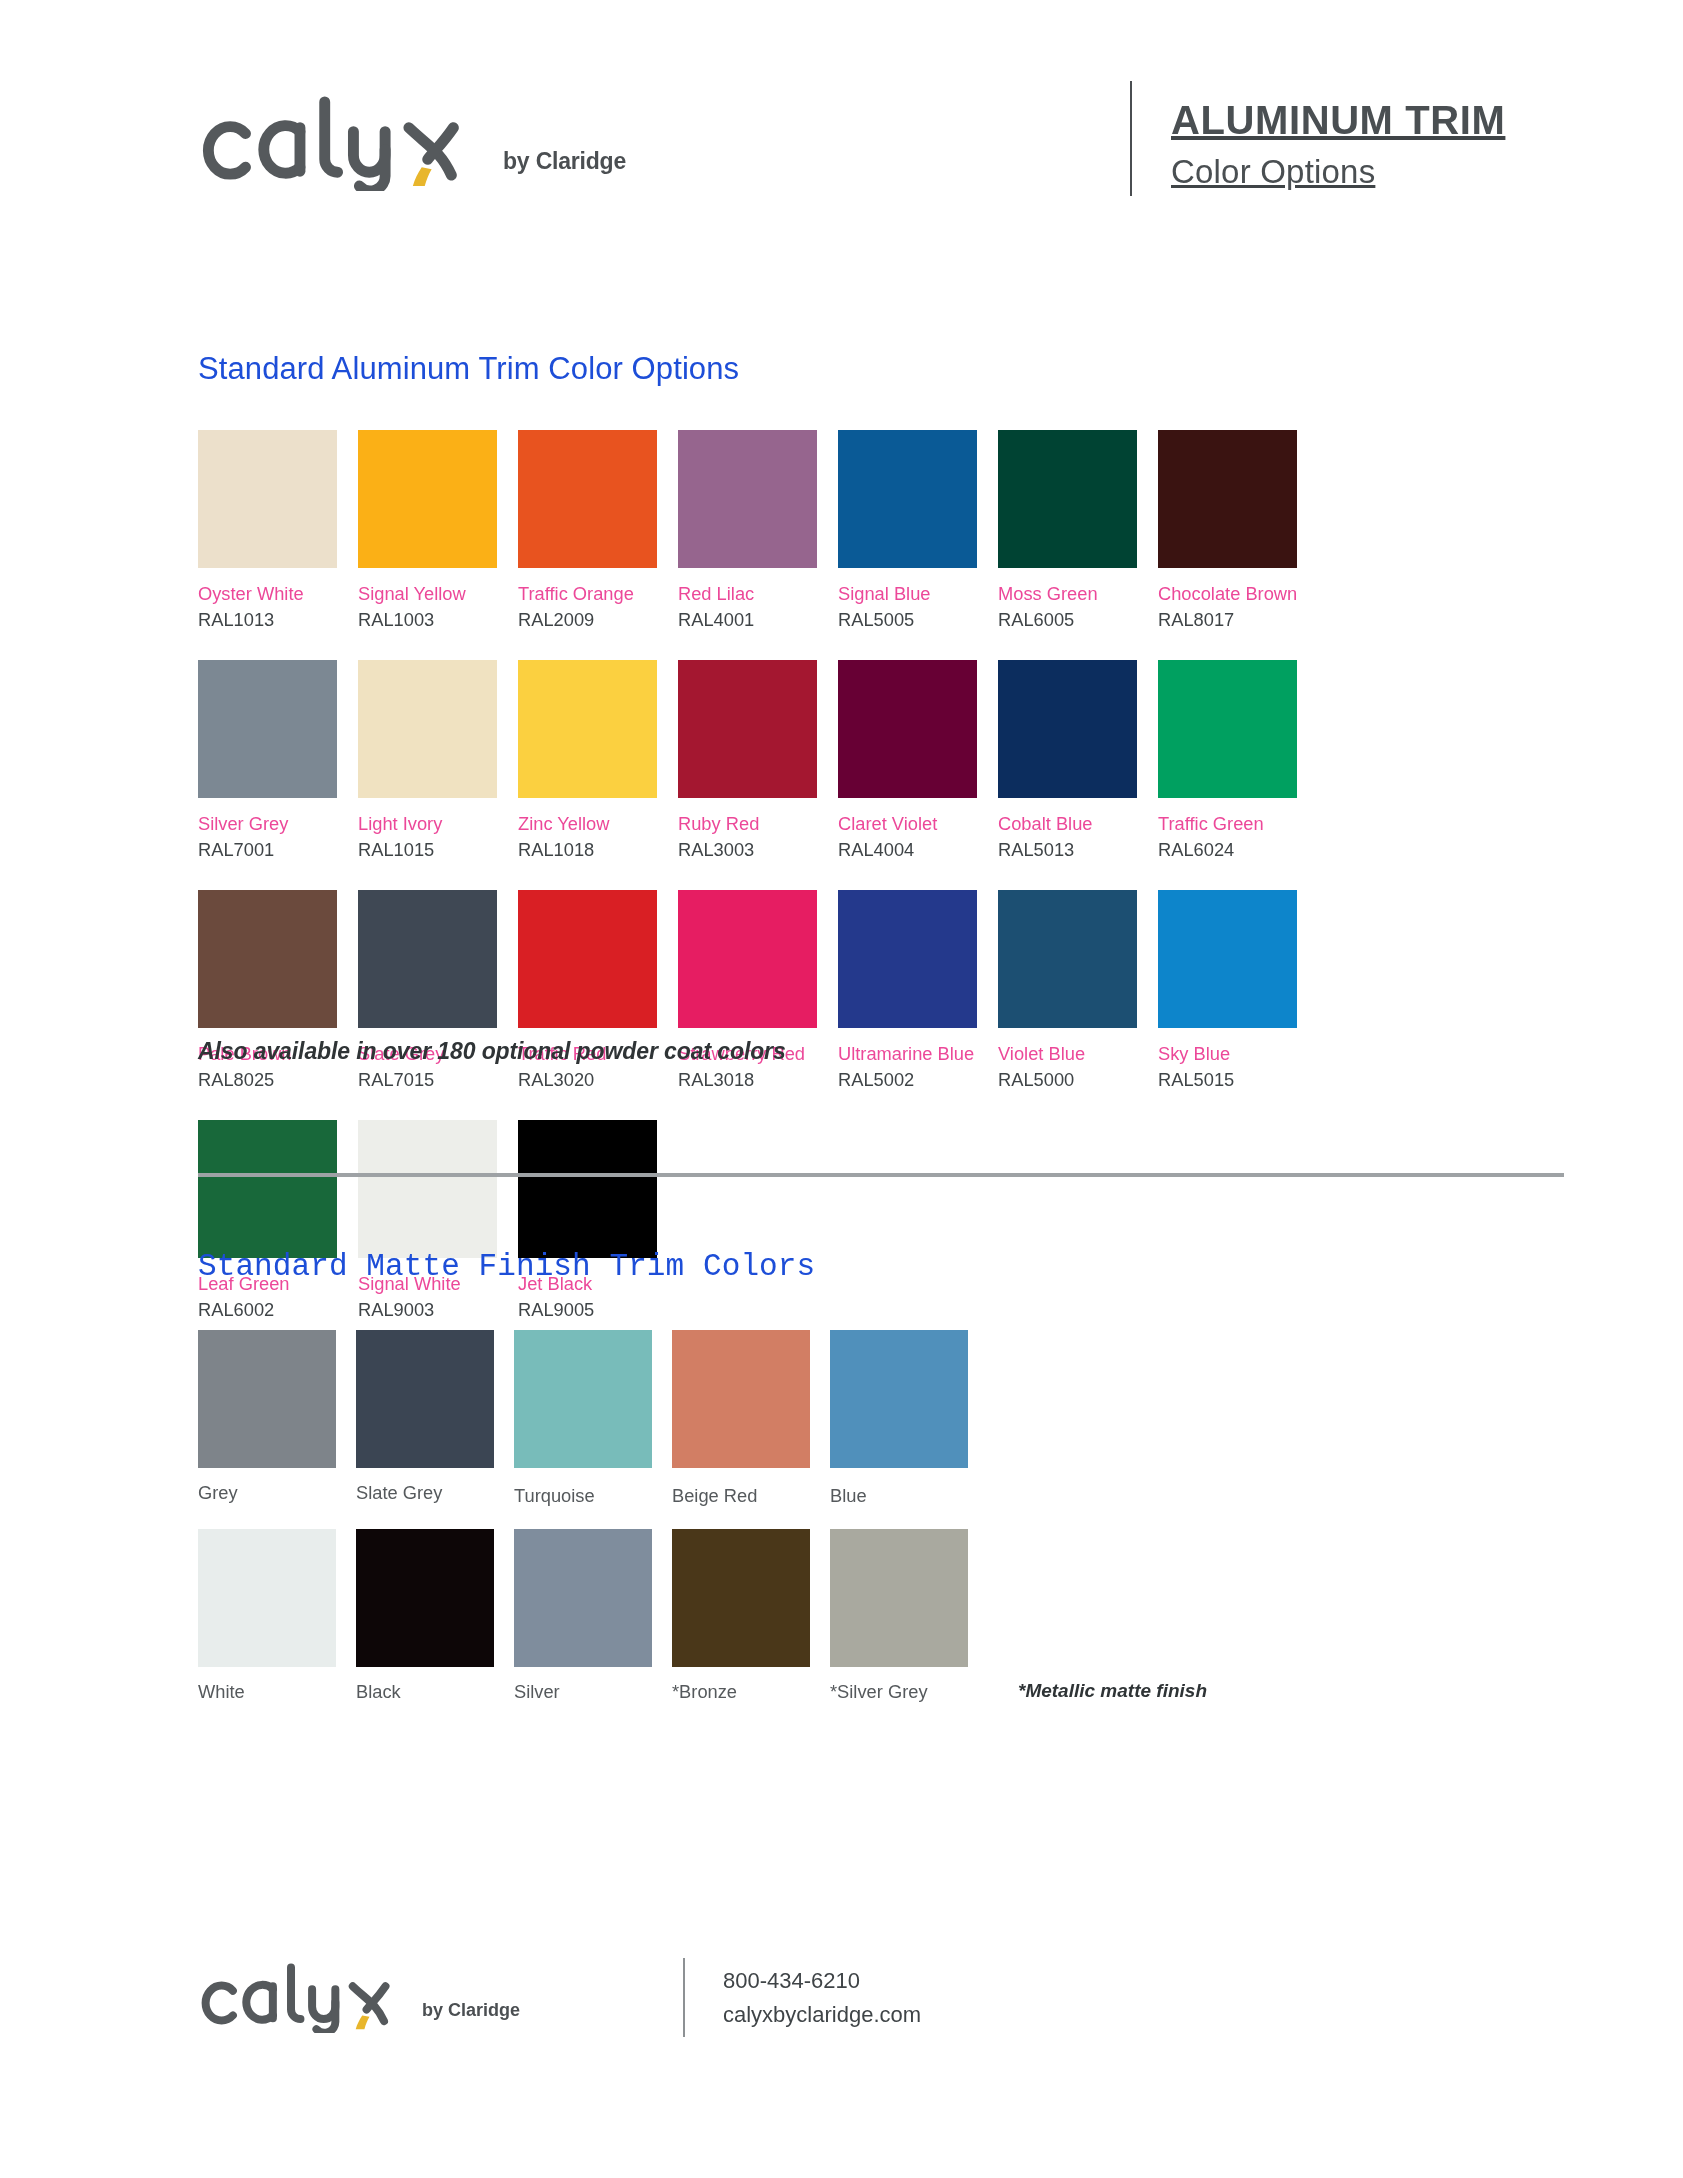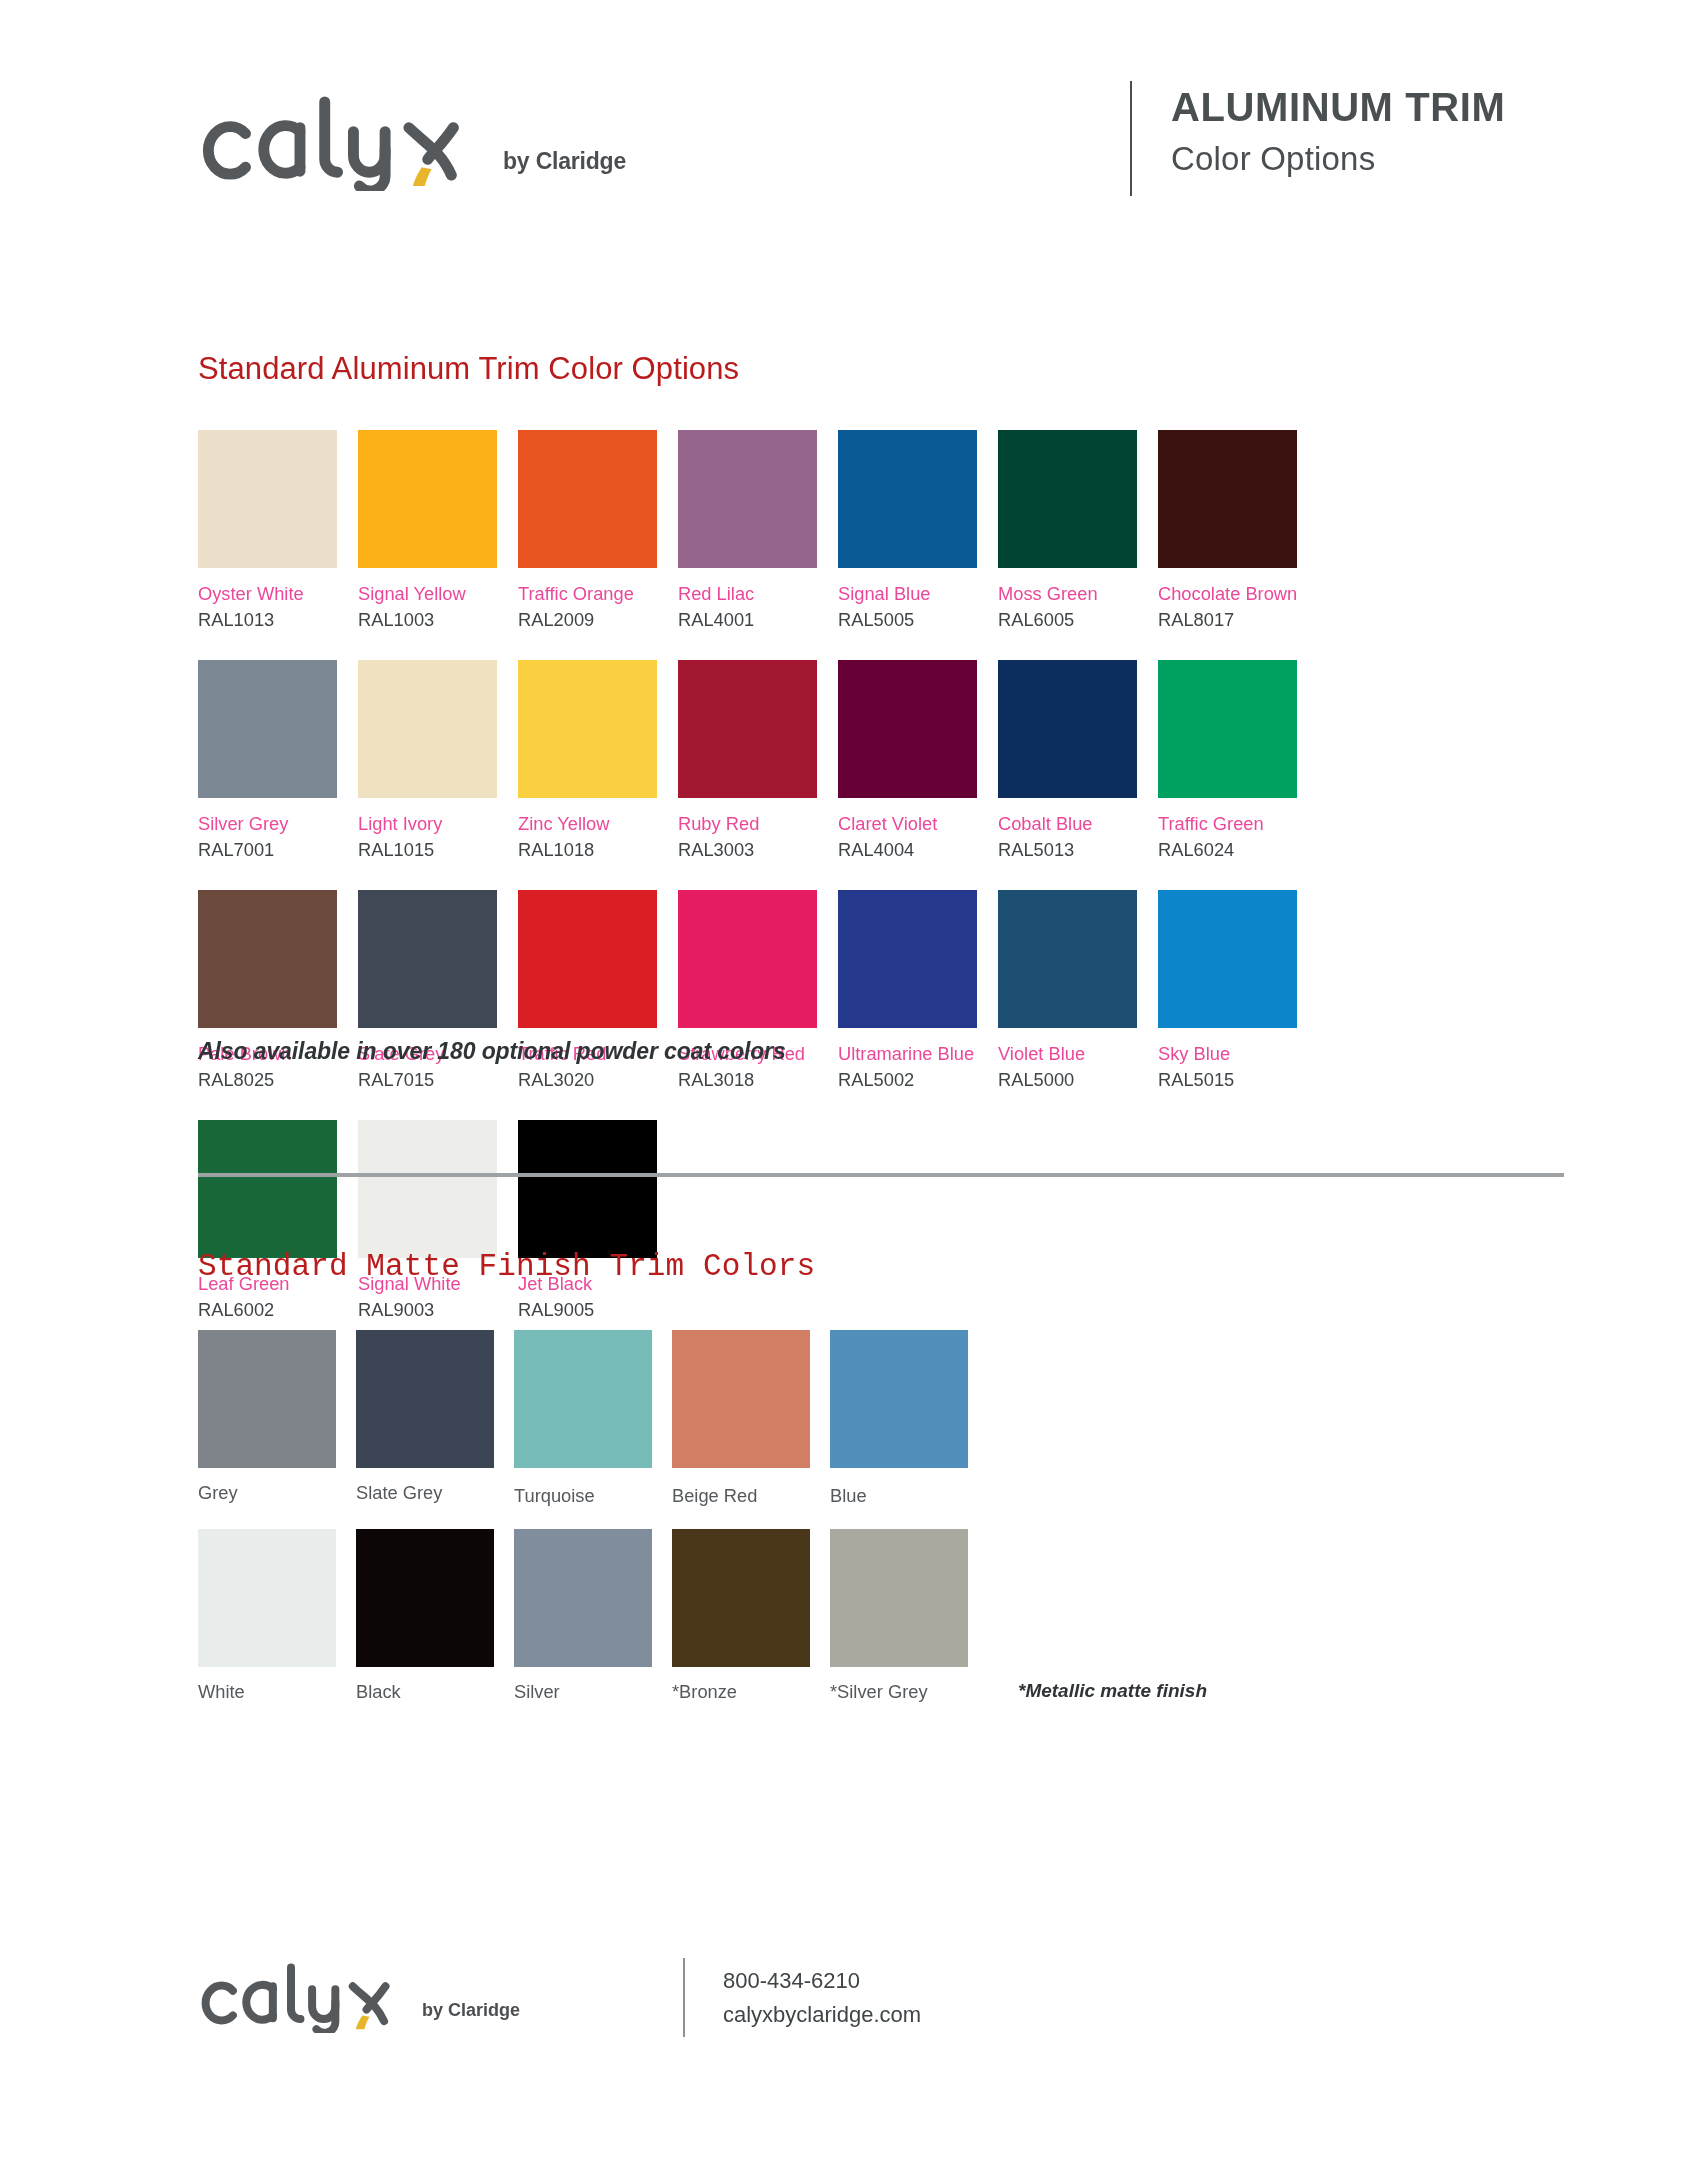--- a/index.html
+++ b/index.html
@@ -43,21 +43,22 @@
     position: absolute;
     left: 932px;
     top: 4px;
     width: 2px;
     height: 115px;
     background: #4a4e51;
   }
   .header-titles {
     position: absolute;
     left: 973px;
-    top: 6px;
+    top: 19px;
+    text-decoration: underline;
   }
   .title-main {
     font-size: 40px;
     font-weight: bold;
     color: #4a4f52;
     letter-spacing: 0.6px;
     line-height: 1.22;
     white-space: nowrap;
   }
   .title-sub {
@@ -69,21 +70,21 @@
     margin-top: 6px;
     white-space: nowrap;
   }
 
   
   .section-heading {
     position: absolute;
     left: 198px;
     font-size: 31px;
     font-weight: 400;
-    color: #b91c1c;
+    color: #1d4ed8;
     letter-spacing: 0.1px;
     white-space: nowrap;
   }
   #heading-aluminum { top: 351px; }
   #heading-matte { top: 1249px; font-family: Liberation Mono, monospace; }
 
   
   .swatch-grid {
     position: absolute;
     left: 198px;

